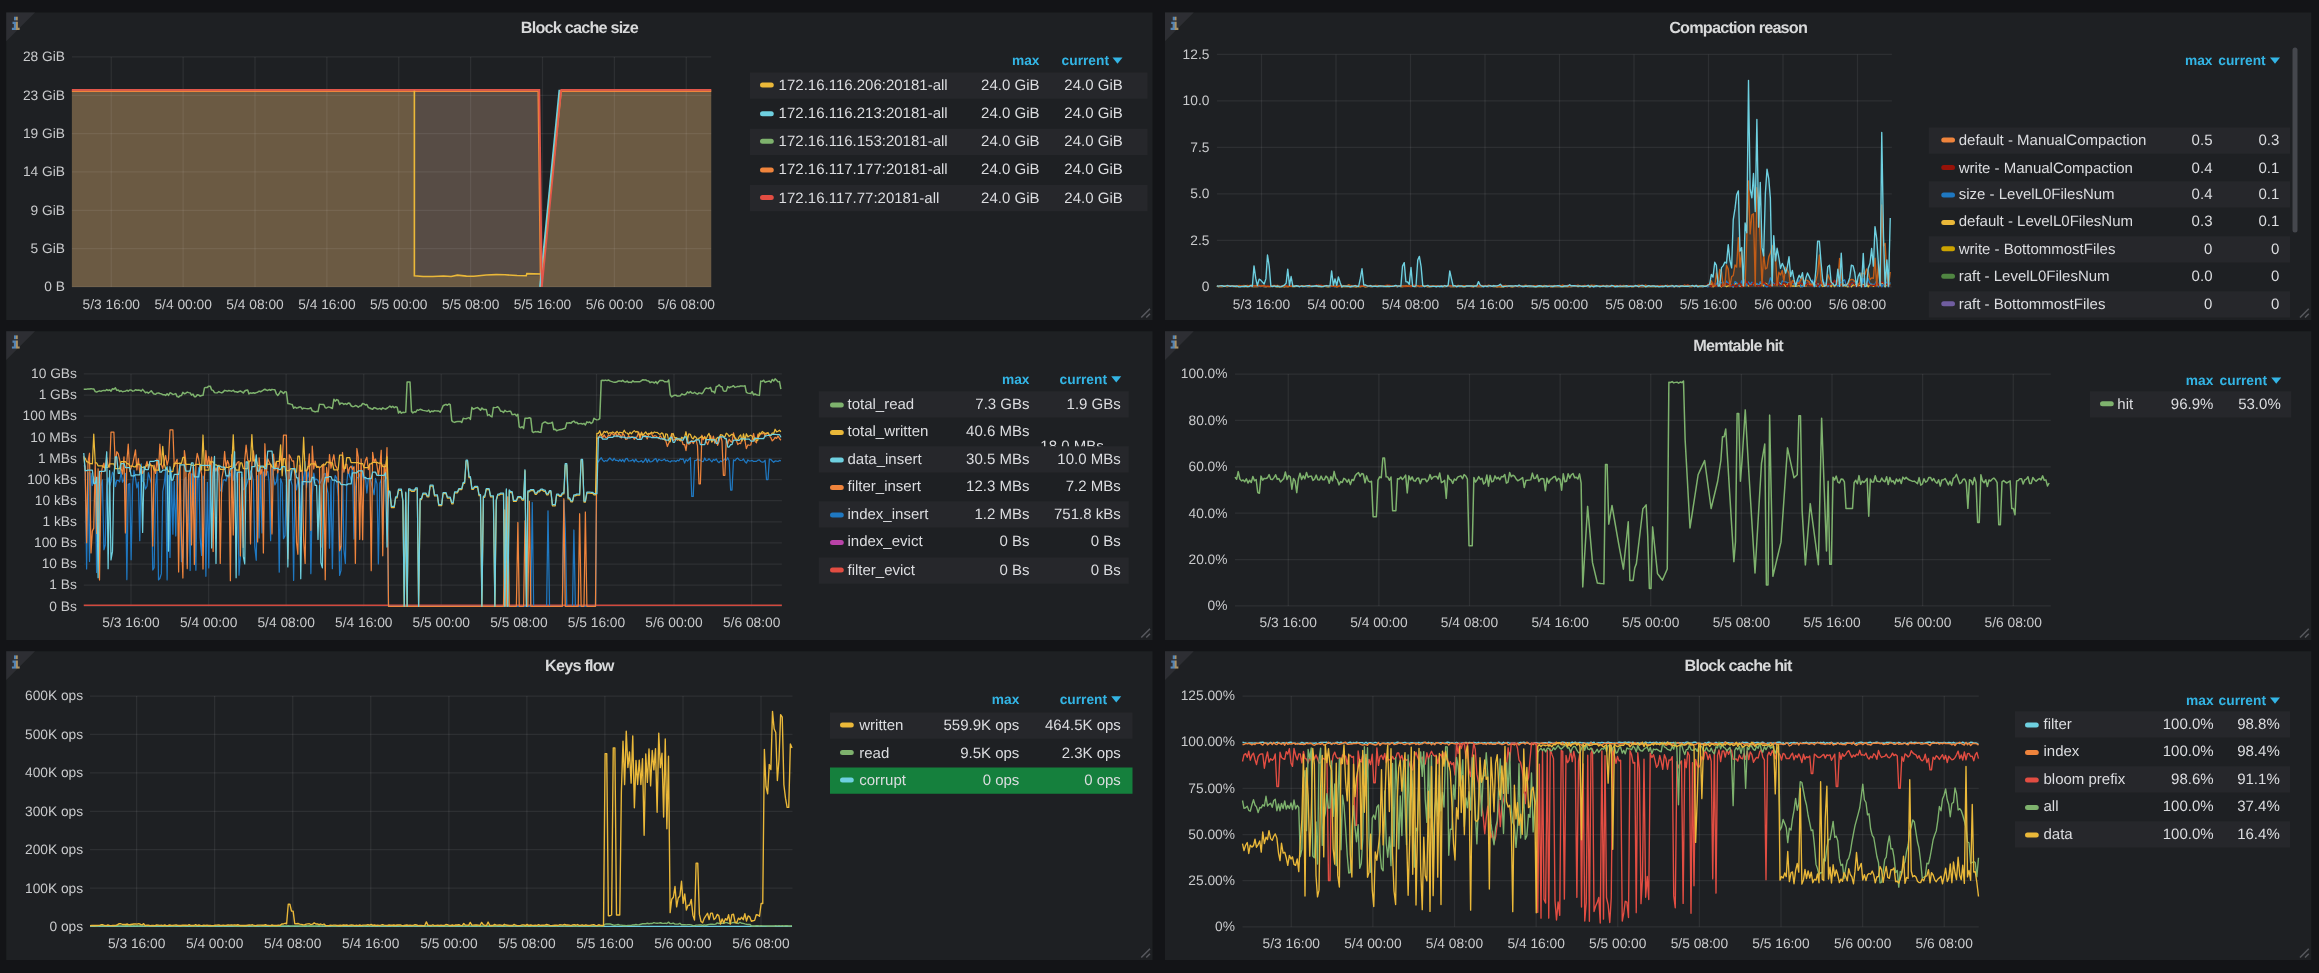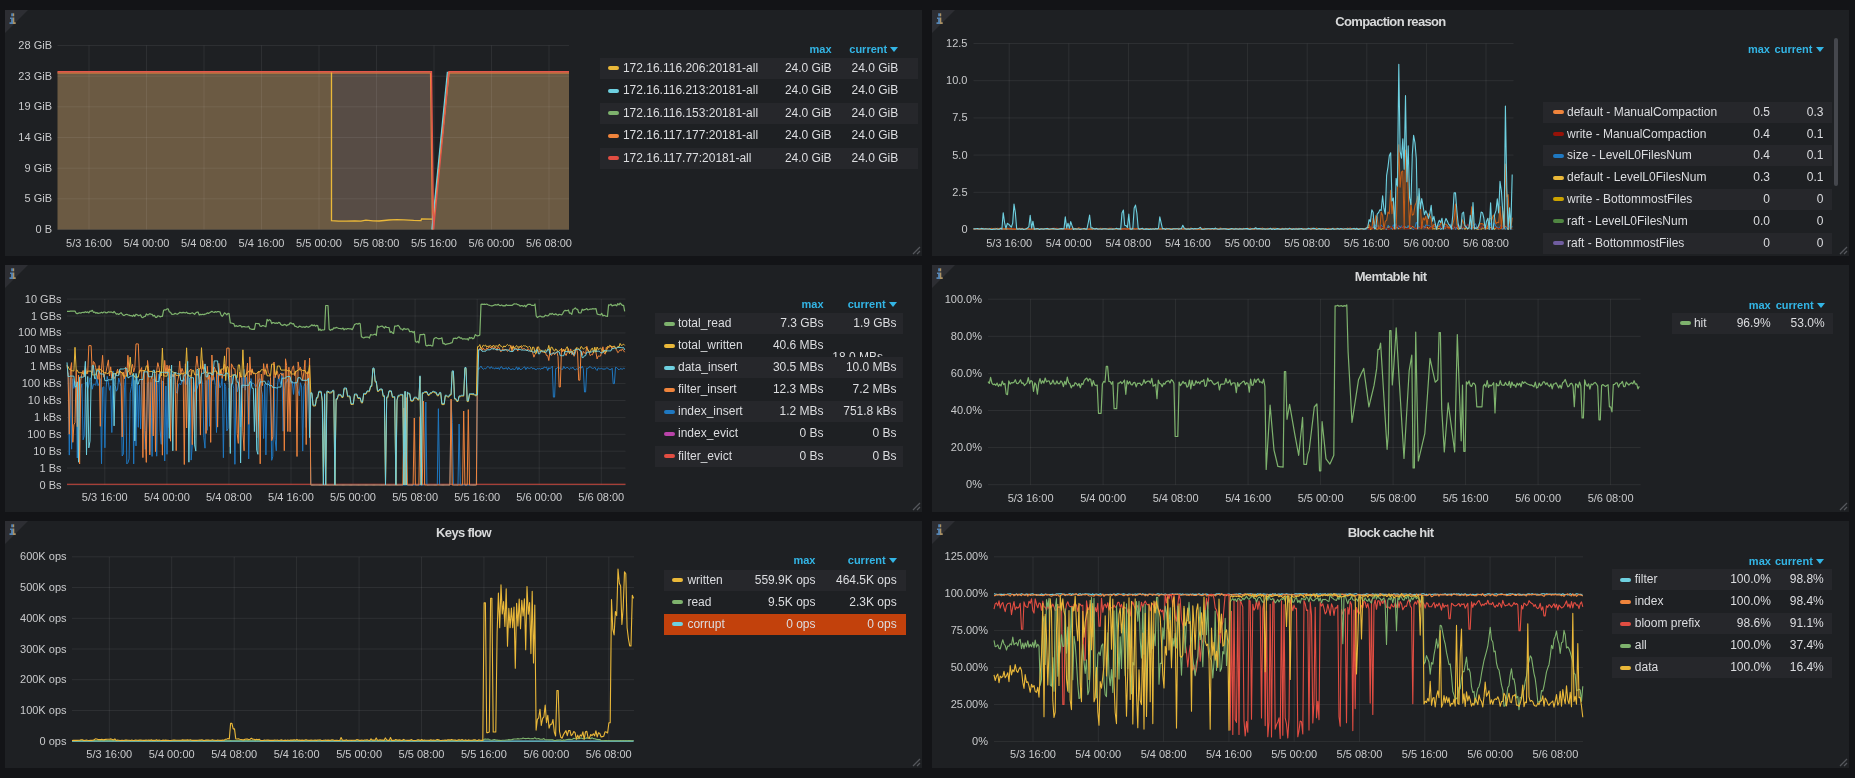--- a/index.html
+++ b/index.html
@@ -34,20 +34,21 @@
       <text x="84.0" y="237.0" text-anchor="middle" font-size="11" fill="#c9cacc">5/3 16:00</text>
       <text x="141.5" y="237.0" text-anchor="middle" font-size="11" fill="#c9cacc">5/4 00:00</text>
       <text x="199.0" y="237.0" text-anchor="middle" font-size="11" fill="#c9cacc">5/4 08:00</text>
       <text x="256.5" y="237.0" text-anchor="middle" font-size="11" fill="#c9cacc">5/4 16:00</text>
       <text x="314.0" y="237.0" text-anchor="middle" font-size="11" fill="#c9cacc">5/5 00:00</text>
       <text x="371.5" y="237.0" text-anchor="middle" font-size="11" fill="#c9cacc">5/5 08:00</text>
       <text x="429.0" y="237.0" text-anchor="middle" font-size="11" fill="#c9cacc">5/5 16:00</text>
       <text x="486.5" y="237.0" text-anchor="middle" font-size="11" fill="#c9cacc">5/6 00:00</text>
       <text x="544.0" y="237.0" text-anchor="middle" font-size="11" fill="#c9cacc">5/6 08:00</text>
     </svg>
+    <div class="title">Block cache size</div>
     <div class="corner"></div>
     <svg class="ii" width="8" height="11">
       <defs>
         <linearGradient id="gi1" x1="0" y1="0" x2="1" y2="0">
           <stop offset="0.48" stop-color="#5585b4"></stop>
           <stop offset="0.56" stop-color="#ab9265"></stop>
         </linearGradient>
       </defs>
       <rect x="2.2" y="0.3" width="3" height="3" fill="url(#gi1)"></rect>
       <path d="M1,4.4 H5.3 V9.2 H6.7 V10.9 H0.5 V9.2 H2.1 V6.1 H1 Z" fill="url(#gi1)"></path>
@@ -414,21 +415,21 @@
       <span class="nm" style="left:23.0px;">written</span>
       <span class="val" style="left:51.1px;width:100px;">559.9K ops</span>
       <span class="val" style="left:132.3px;width:100px;">464.5K ops</span>
     </div>
     <div class="lrow" style="left:659.4px;top:70.8px;width:241.9px;">
       <span class="dash" style="left:7.5px;background:#7EB26D;"></span>
       <span class="nm" style="left:23.0px;">read</span>
       <span class="val" style="left:51.1px;width:100px;">9.5K ops</span>
       <span class="val" style="left:132.3px;width:100px;">2.3K ops</span>
     </div>
-    <div class="lrow" style="left:659.4px;top:92.8px;width:241.9px;background:#c2410c;">
+    <div class="lrow" style="left:659.4px;top:92.8px;width:241.9px;background:#15803d;">
       <span class="dash" style="left:7.5px;background:#6ED0E0;"></span>
       <span class="nm" style="left:23.0px;">corrupt</span>
       <span class="val" style="left:51.1px;width:100px;">0 ops</span>
       <span class="val" style="left:132.3px;width:100px;">0 ops</span>
     </div>
     <svg class="rh" width="9" height="9">
       <path d="M8,1 L1,8 M8,5 L5,8" stroke="#55575c" stroke-width="1.3" fill="none"></path>
     </svg>
   </div>
 <div class="panel" style="left:932px;top:521px;width:917px;height:247px;">

